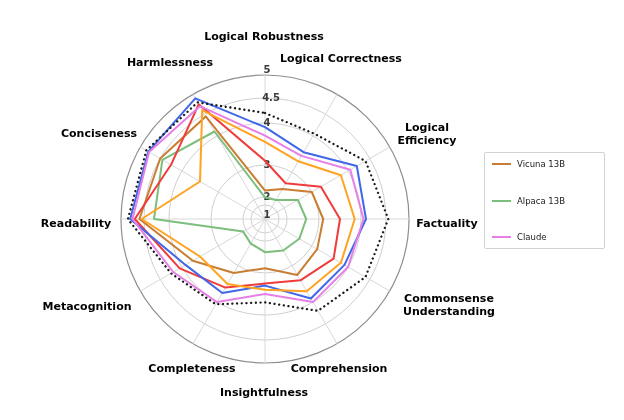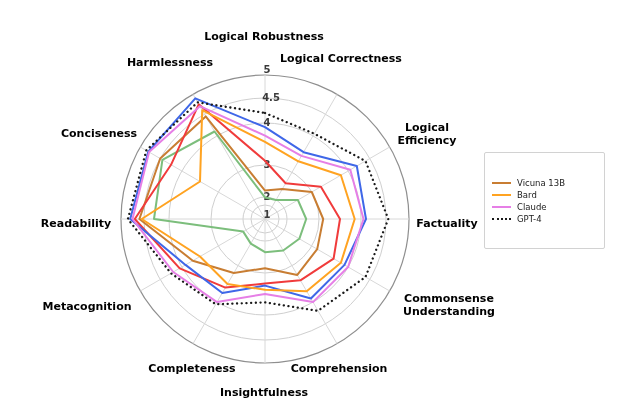--- a/index.html
+++ b/index.html
@@ -4,21 +4,21 @@
 <style>
   html,body{margin:0;padding:0;background:#ffffff;}
   body{width:624px;height:420px;position:relative;overflow:hidden;
        font-family:"DejaVu Sans","Liberation Sans",sans-serif;}
   #figure{position:absolute;left:0;top:0;width:624px;height:420px;background:#fff;}
   #radar-svg{position:absolute;left:0;top:0;}
   .axis-label{font-size:11px;font-weight:bold;fill:#000000;}
   .tick-label{font-size:10px;font-weight:600;fill:#3a3a3a;}
   #legend{position:absolute;left:484px;top:152px;width:106px;background:#ffffff;
           border:1px solid #d2d2d2;border-radius:2px;padding:5px 6px 5px 7px;
-          display:flex;flex-direction:column;justify-content:center;height:85px;}
+          display:flex;flex-direction:column;justify-content:space-between;height:85px;}
   .legend-row{display:flex;align-items:center;gap:6px;height:12px;}
   .legend-swatch{width:19px;flex:0 0 19px;height:0;border-top-width:2.5px;border-top-color:#000;}
   .legend-swatch.solid{border-top-style:solid;}
   .legend-swatch.dotted{border-top-style:dotted;}
   .legend-label{font-size:8.5px;color:#1a1a1a;white-space:nowrap;}
 </style>
 </head>
 <body>
 
 <div id="figure">
@@ -76,25 +76,21 @@
           <text class="axis-label" x="170" y="66" text-anchor="middle">Harmlessness</text>
         </g>
       </svg>
     </div>
   <div id="legend">
       <div class="legend-row">
         <div class="legend-swatch solid" style="border-top-color: rgb(200, 125, 50);"></div>
         <span class="legend-label">Vicuna 13B</span>
       </div>
       <div class="legend-row">
-        <div class="legend-swatch solid" style="border-top-color: rgb(255, 163, 33);"></div>
-        <span class="legend-label">Bard</span>
+        <div class="legend-swatch solid" style="border-top-color: rgb(124, 190, 124);"></div>
+        <span class="legend-label">Alpaca 13B</span>
       </div>
       <div class="legend-row">
         <div class="legend-swatch solid" style="border-top-color: rgb(230, 127, 230);"></div>
         <span class="legend-label">Claude</span>
       </div>
-      <div class="legend-row">
-        <div class="legend-swatch dotted" style="border-top-color: rgb(26, 26, 26);"></div>
-        <span class="legend-label">GPT-4</span>
-      </div>
     </div>
 </div>
 
 </body></html>

